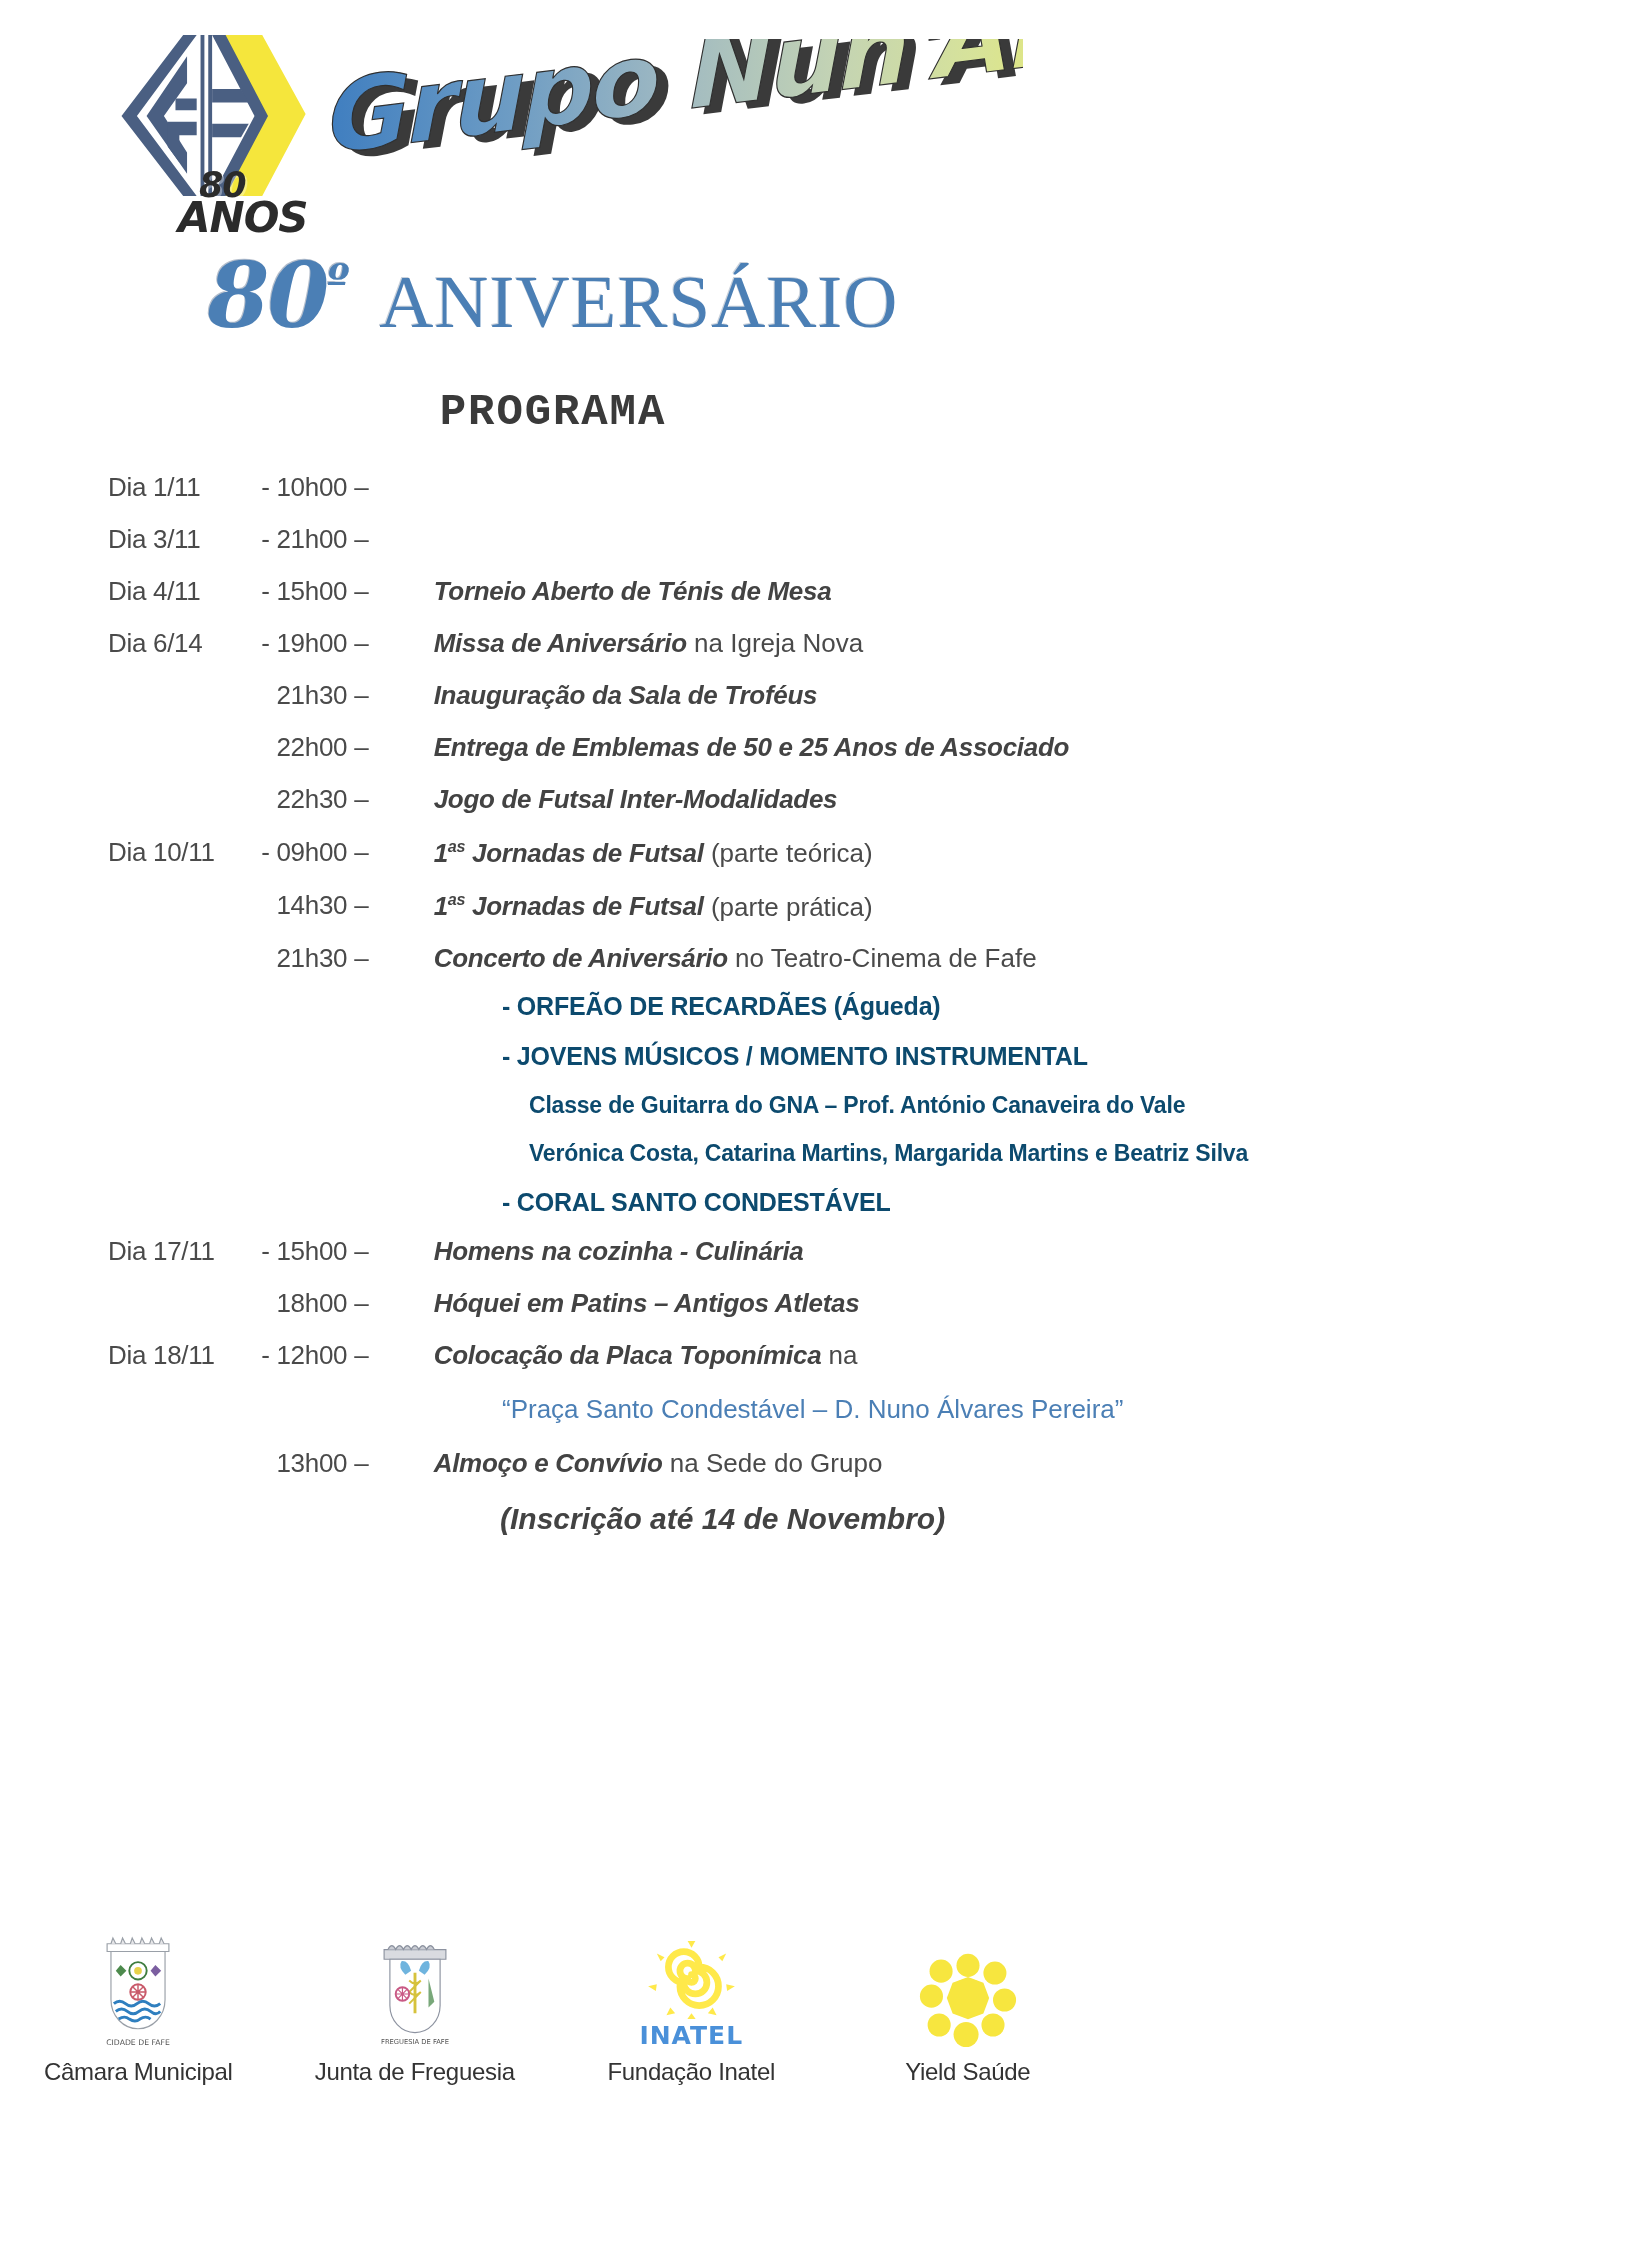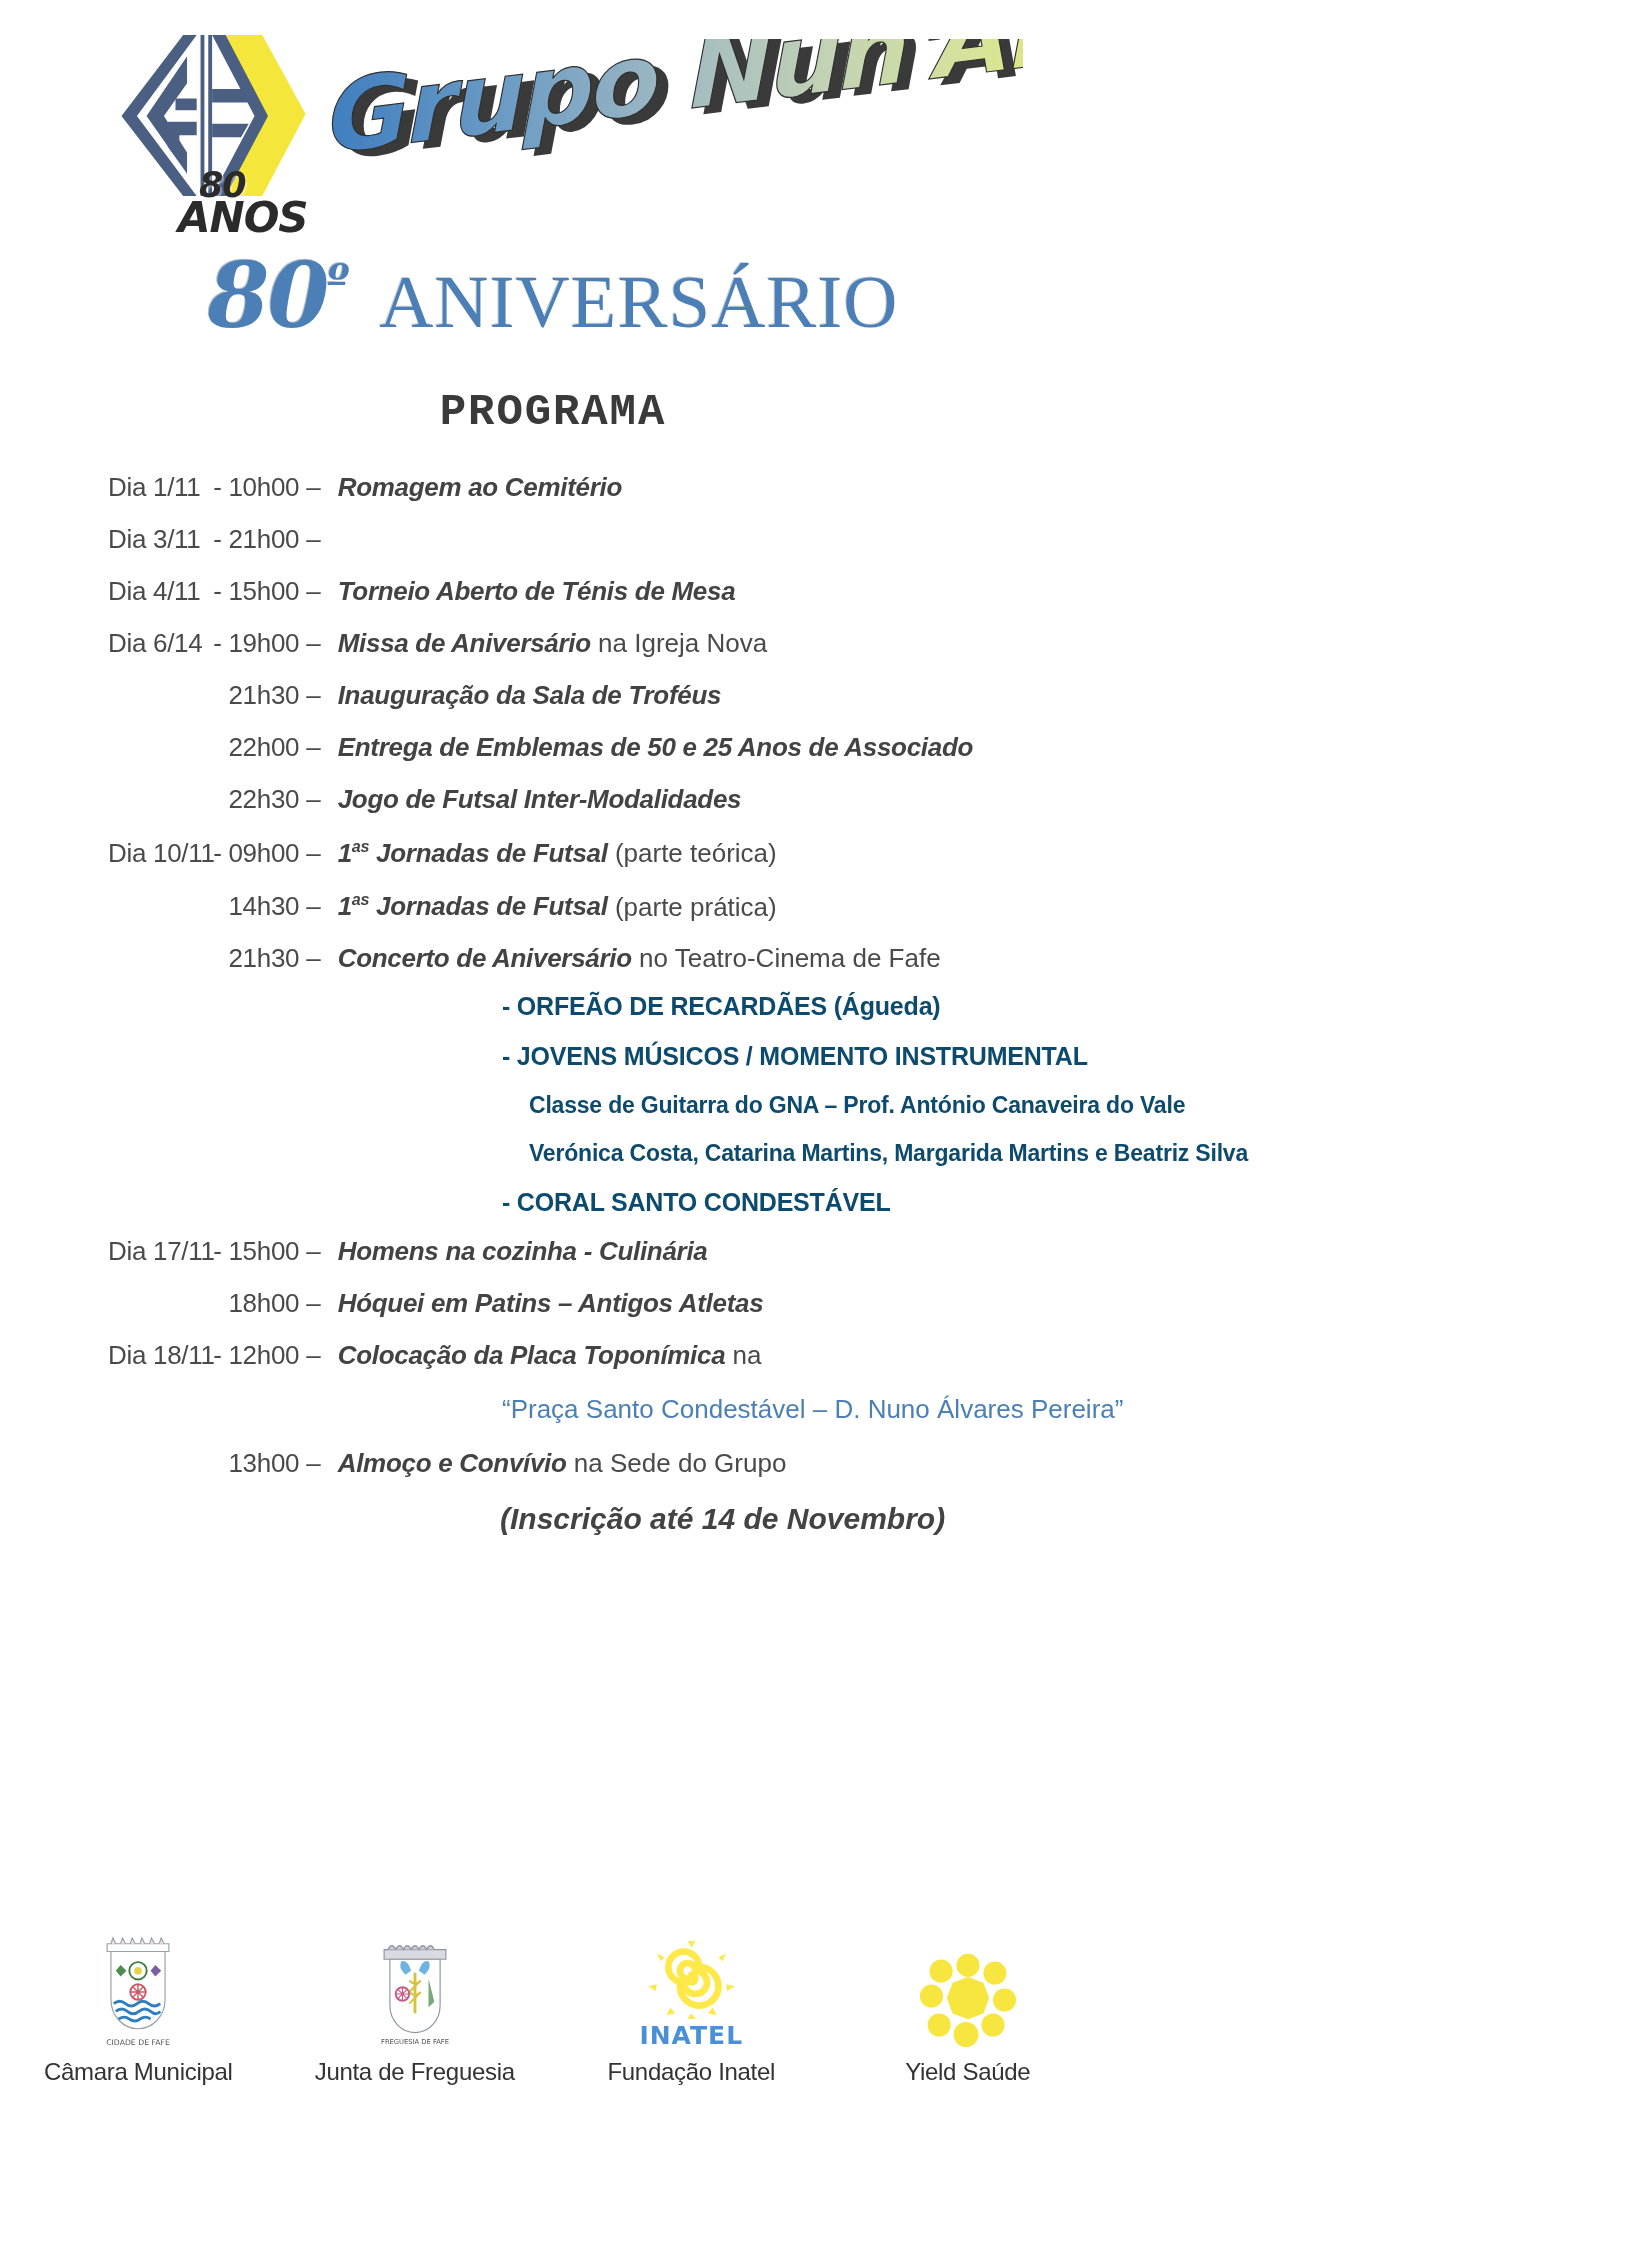--- a/index.html
+++ b/index.html
@@ -99,27 +99,28 @@
   }
 
   
   .program {
     margin-top: 37px;
     width: 1106px;
     position: relative;
   }
   .row {
     display: flex;
-    align-items: flex-end;
+    align-items: center;
     font-size: 26px;
     line-height: 1.0;
     color: #4a4a4a;
     margin-bottom: 26px;
     white-space: nowrap;
     font-family: "Liberation Sans", sans-serif;
+    gap: 48px;
   }
   .col-day {
     width: 174px;
     text-align: left;
     padding-left: 108px;
     box-sizing: border-box;
     flex: none;
     letter-spacing: -0.3px;
   }
   .col-time {
@@ -259,21 +260,20 @@
   </div>
 </div>
 
 <div class="programa-title">PROGRAMA</div>
 
 <div class="program">
 
   <div class="row">
     <span class="col-day">Dia 1/11</span>
     <span class="col-time"><span>-</span> <span>10h00 –</span></span>
-    <span class="col-desc"><b class="em">Romagem ao Cemitério</b><span></span></span>
   </div>
 
   <div class="row">
     <span class="col-day">Dia 3/11</span>
     <span class="col-time"><span>-</span> <span>21h00 –</span></span>
   </div>
 
   <div class="row">
     <span class="col-day">Dia 4/11</span>
     <span class="col-time"><span>-</span> <span>15h00 –</span></span>

